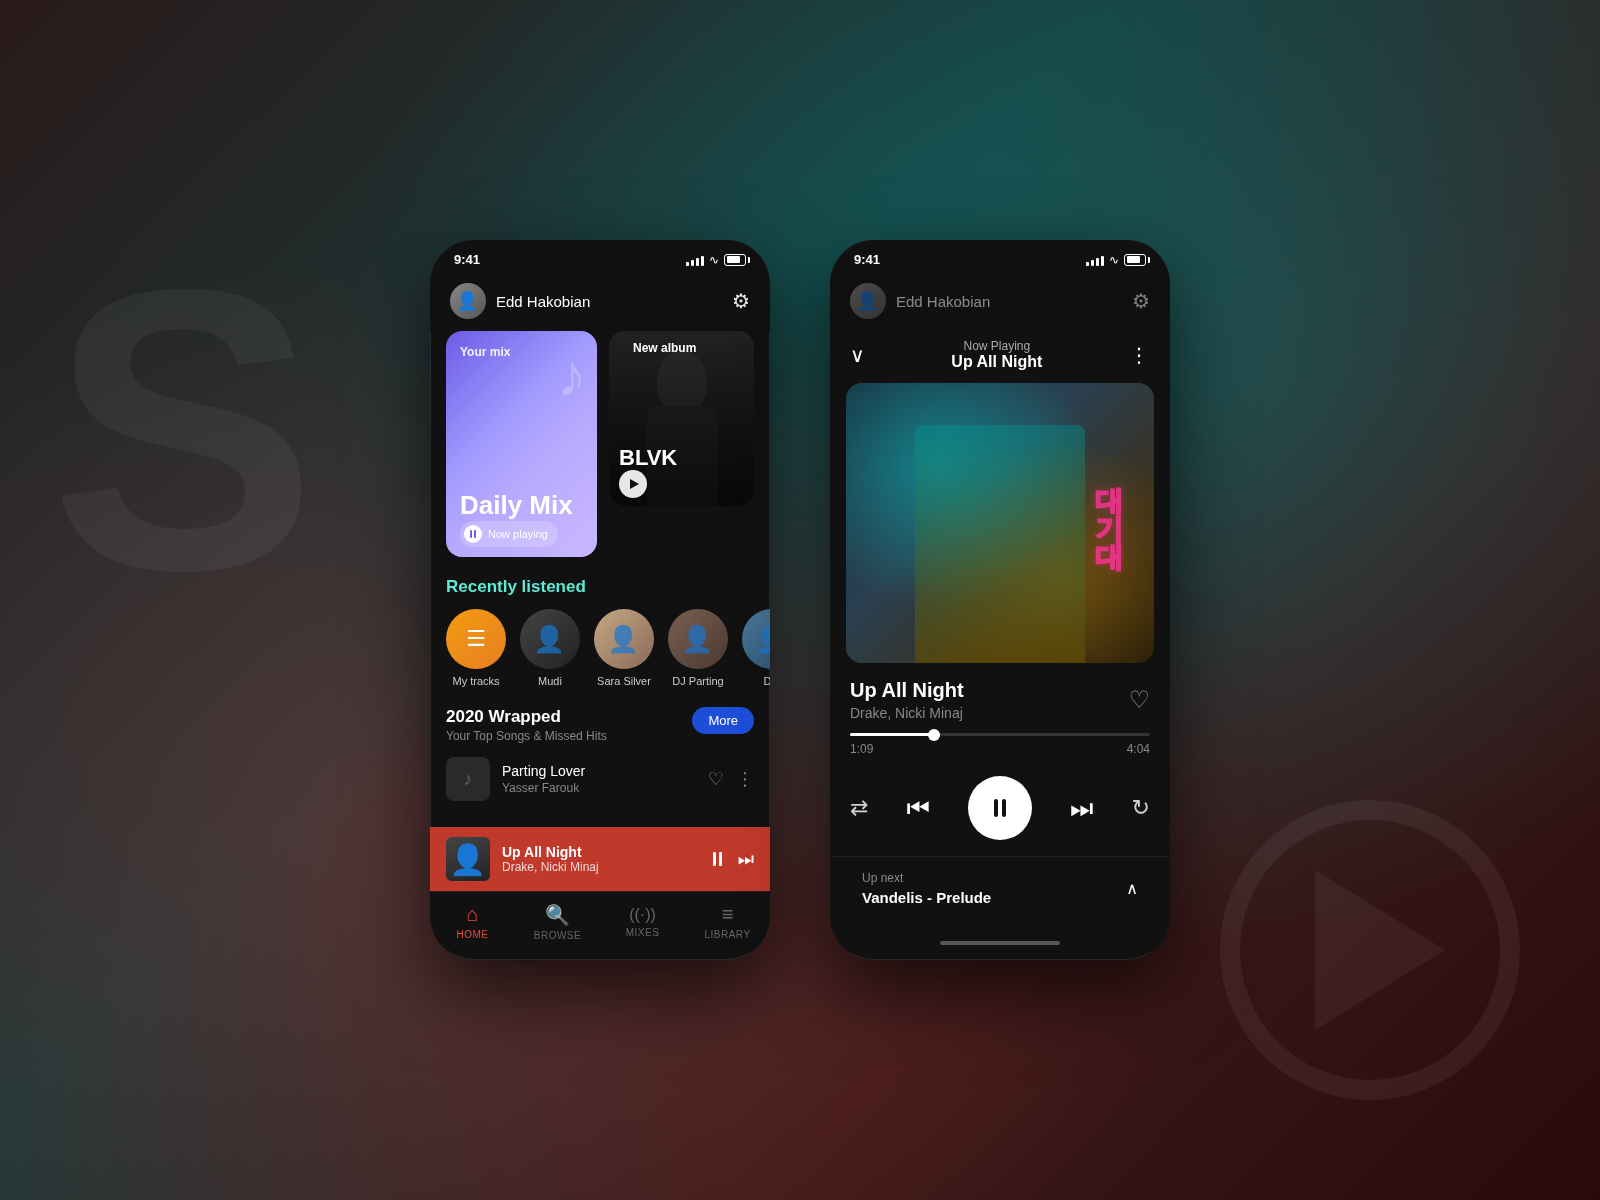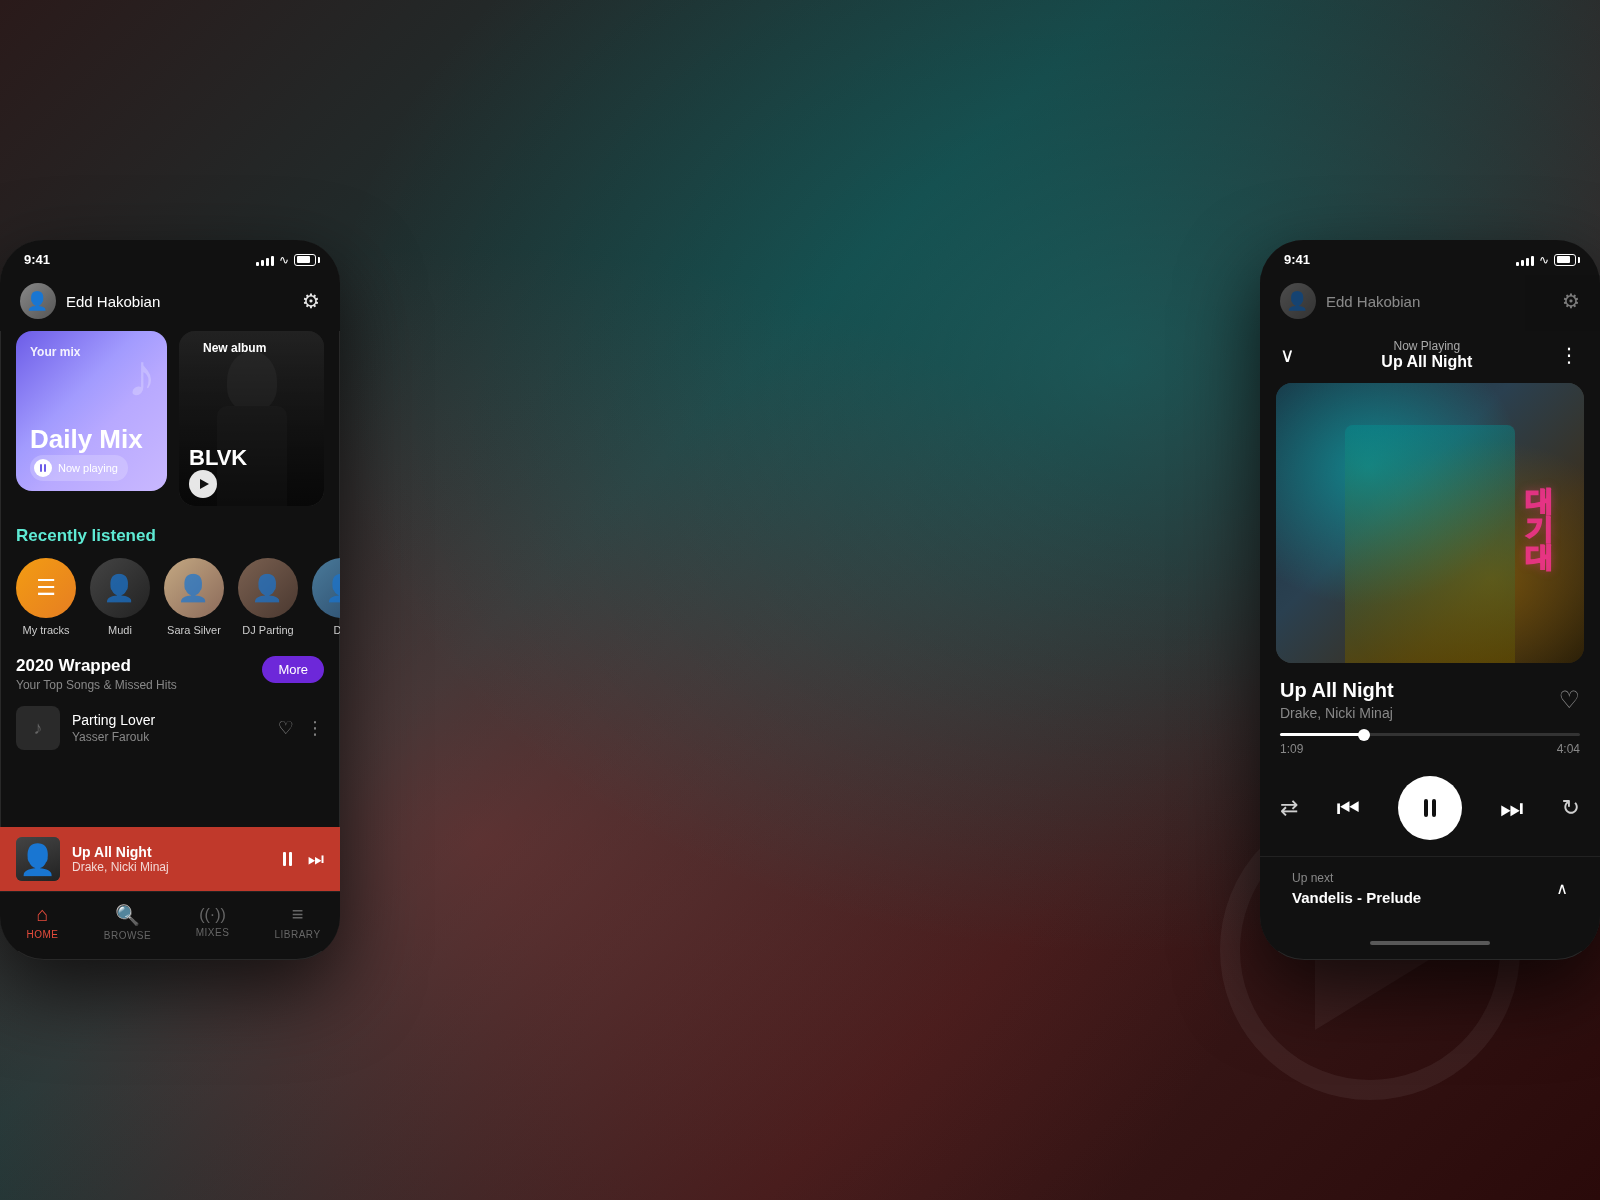--- a/index.html
+++ b/index.html
@@ -64,21 +64,21 @@
       border-left: 130px solid rgba(255,255,255,0.06);
       margin-left: 20px;
     }
 
     
     .phones-container {
       position: absolute;
       inset: 0;
       display: flex;
       align-items: center;
-      justify-content: space-between;
+      justify-content: center;
       gap: 60px;
       z-index: 10;
     }
 
     
     .phone {
       width: 340px;
       height: 720px;
       background: #111;
       border-radius: 44px;
@@ -196,21 +196,21 @@
     
     .cards-row {
       display: flex;
       gap: 12px;
       padding: 0 16px 16px;
     }
 
     
     .daily-mix-card {
       flex: 1;
-      height: 160px;
+      height: 226px;
       border-radius: 16px;
       background: linear-gradient(135deg, #6c5ce7 0%, #a29bfe 40%, #b8a9ff 60%, #c9b8ff 100%);
       position: relative;
       overflow: hidden;
       cursor: pointer;
       padding: 14px;
     }
     .daily-mix-label {
       color: white;
       font-size: 12px;
@@ -410,21 +410,21 @@
       color: white;
       font-size: 17px;
       font-weight: 700;
     }
     .wrapped-subtitle {
       color: #888;
       font-size: 12px;
       margin-top: 2px;
     }
     .more-btn {
-      background: #6d28d9;
+      background: #1d4ed8;
       color: white;
       border: none;
       border-radius: 20px;
       padding: 6px 16px;
       font-size: 13px;
       cursor: pointer;
       font-weight: 500;
     }
 
     

